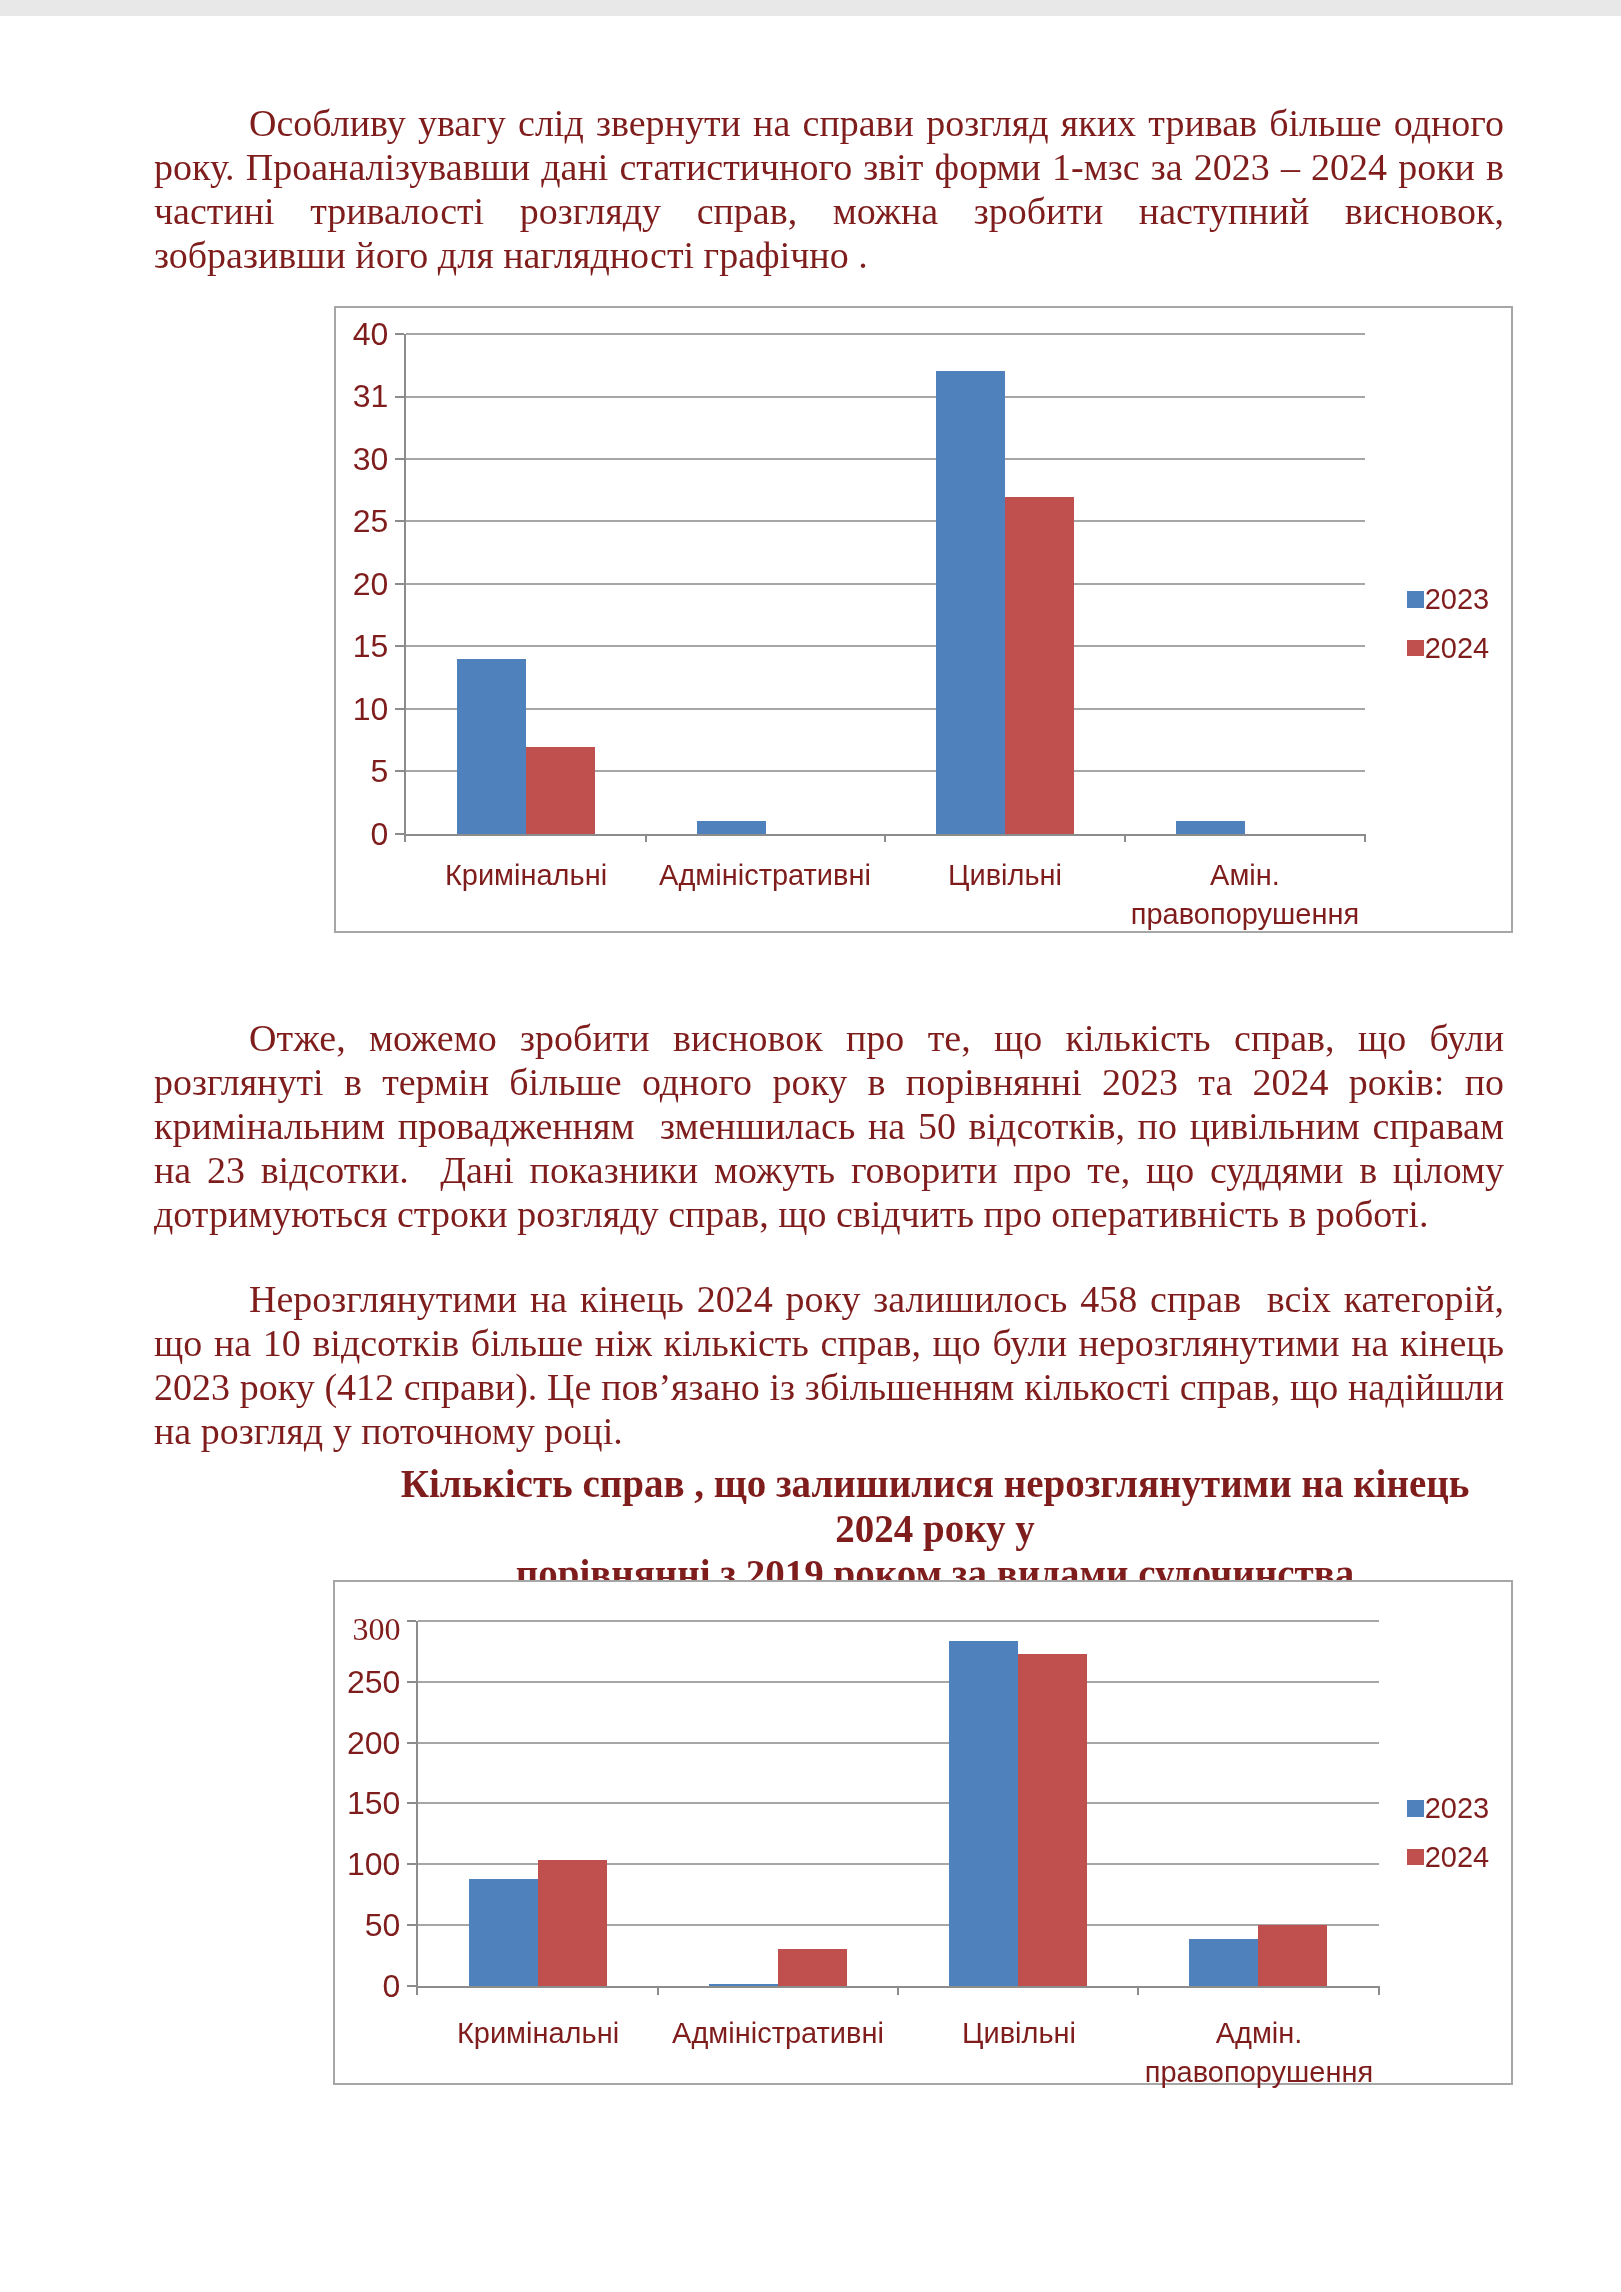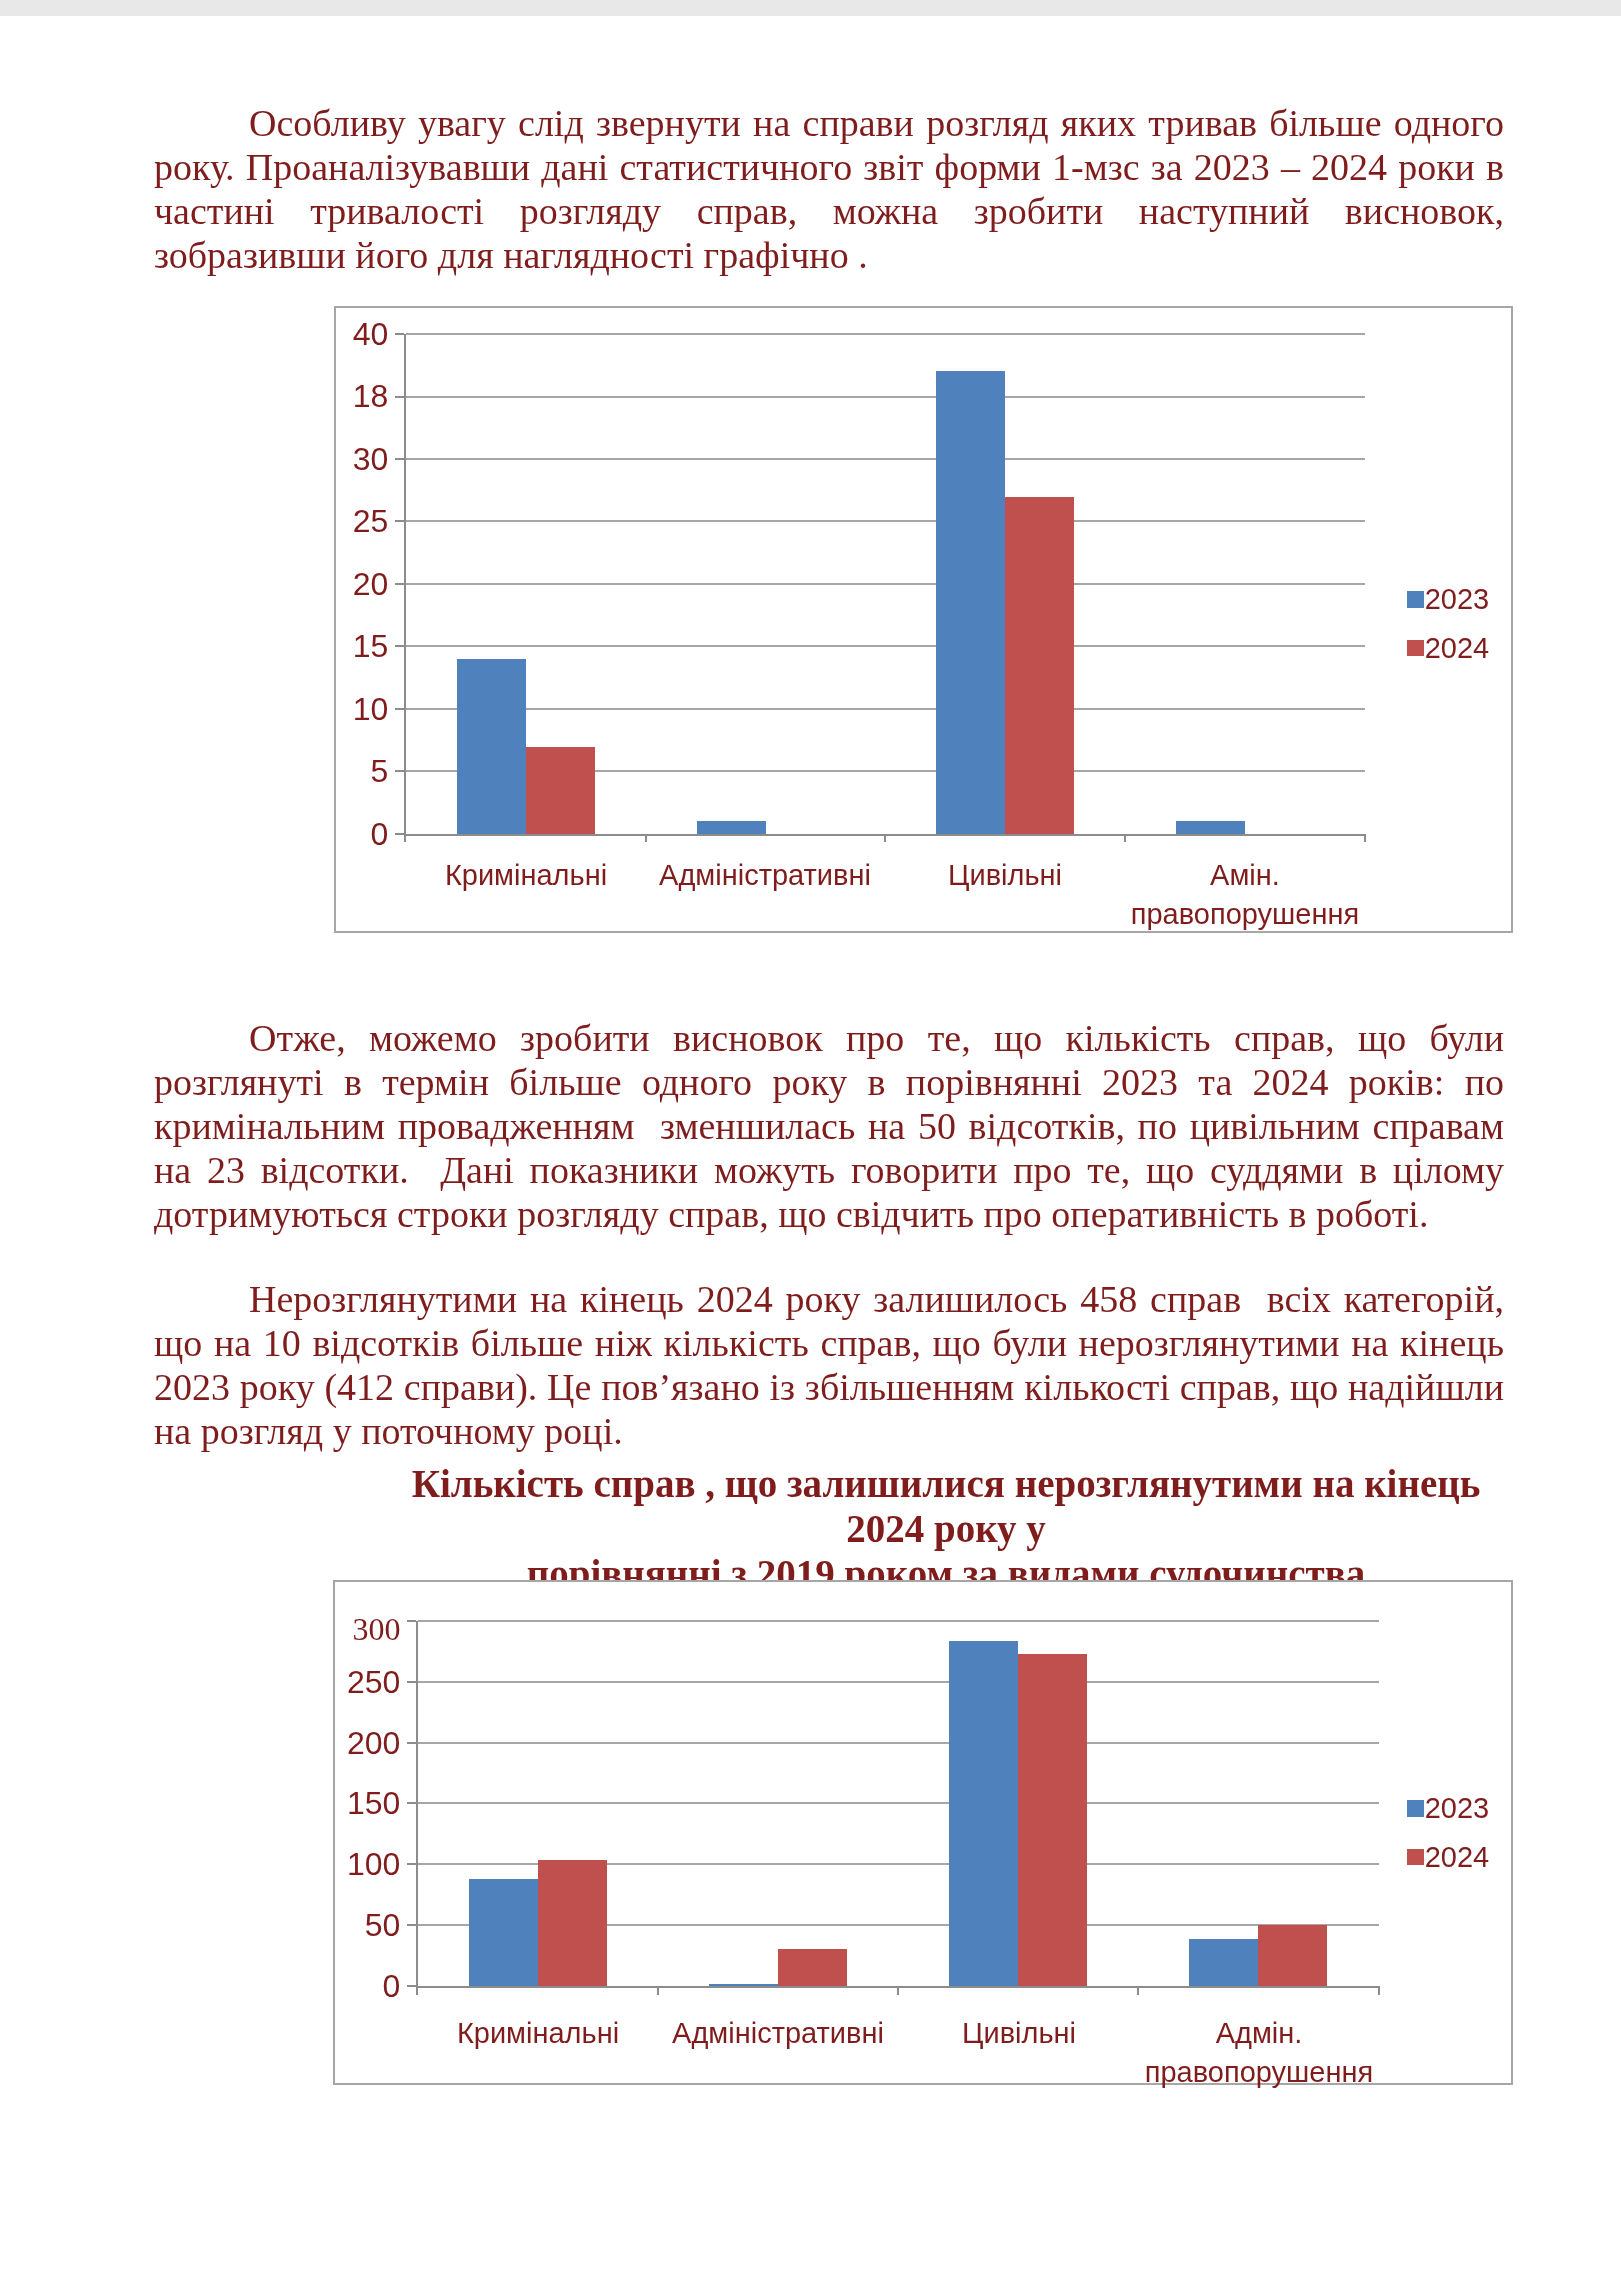--- a/index.html
+++ b/index.html
@@ -7,21 +7,21 @@
     position:relative; width:1621px; height:2293px;
     background:#ffffff; margin:16px auto; overflow:hidden;
     font-family:"Liberation Serif", serif; color:#7f1d1d;
   }
   .para {
     position:absolute; left:154px; width:1350px;
     font-size:38px; line-height:44px; text-align:justify;
     text-indent:95px; white-space:pre-wrap;
   }
   #heading {
-    position:absolute; left:389px; width:1114px;
+    position:absolute; left:378px; width:1114px;
     font-size:39px; line-height:45px; font-weight:700; text-align:center;
   }
   #heading .hline { display:block; }
 
   
   .chart-box {
     position:absolute; background:#fff; border:2px solid #a6a6a6;
     font-family:"Liberation Sans", sans-serif;
   }
   .plot { position:absolute; }
@@ -71,21 +71,21 @@
         <div class="ytick" style="top: 249px;"></div>
         <div class="ylabel" style="top: 250px;">20</div>
         <div class="gridline" style="top: 186px; background: rgb(166, 166, 166);"></div>
         <div class="ytick" style="top: 186px;"></div>
         <div class="ylabel" style="top: 187px;">25</div>
         <div class="gridline" style="top: 124px; background: rgb(166, 166, 166);"></div>
         <div class="ytick" style="top: 124px;"></div>
         <div class="ylabel" style="top: 125px;">30</div>
         <div class="gridline" style="top: 62px; background: rgb(166, 166, 166);"></div>
         <div class="ytick" style="top: 62px;"></div>
-        <div class="ylabel" style="top: 62px;">18</div>
+        <div class="ylabel" style="top: 62px;">31</div>
         <div class="gridline" style="top: -1px; background: rgb(166, 166, 166);"></div>
         <div class="ytick" style="top: -1px;"></div>
         <div class="ylabel" style="top: 0px;">40</div>
         <div class="axis-y"></div>
         <div class="axis-x" style="background: rgb(140, 140, 140);"></div>
         <div class="cat-cell" style="left: 0px; width: 240px;">
           <div class="bar" style="height: 175px; background: rgb(79, 129, 189);"></div>
           <div class="bar" style="height: 87px; background: rgb(192, 80, 77);"></div>
         </div>
         <div class="cat-cell" style="left: 240px; width: 240px;">

